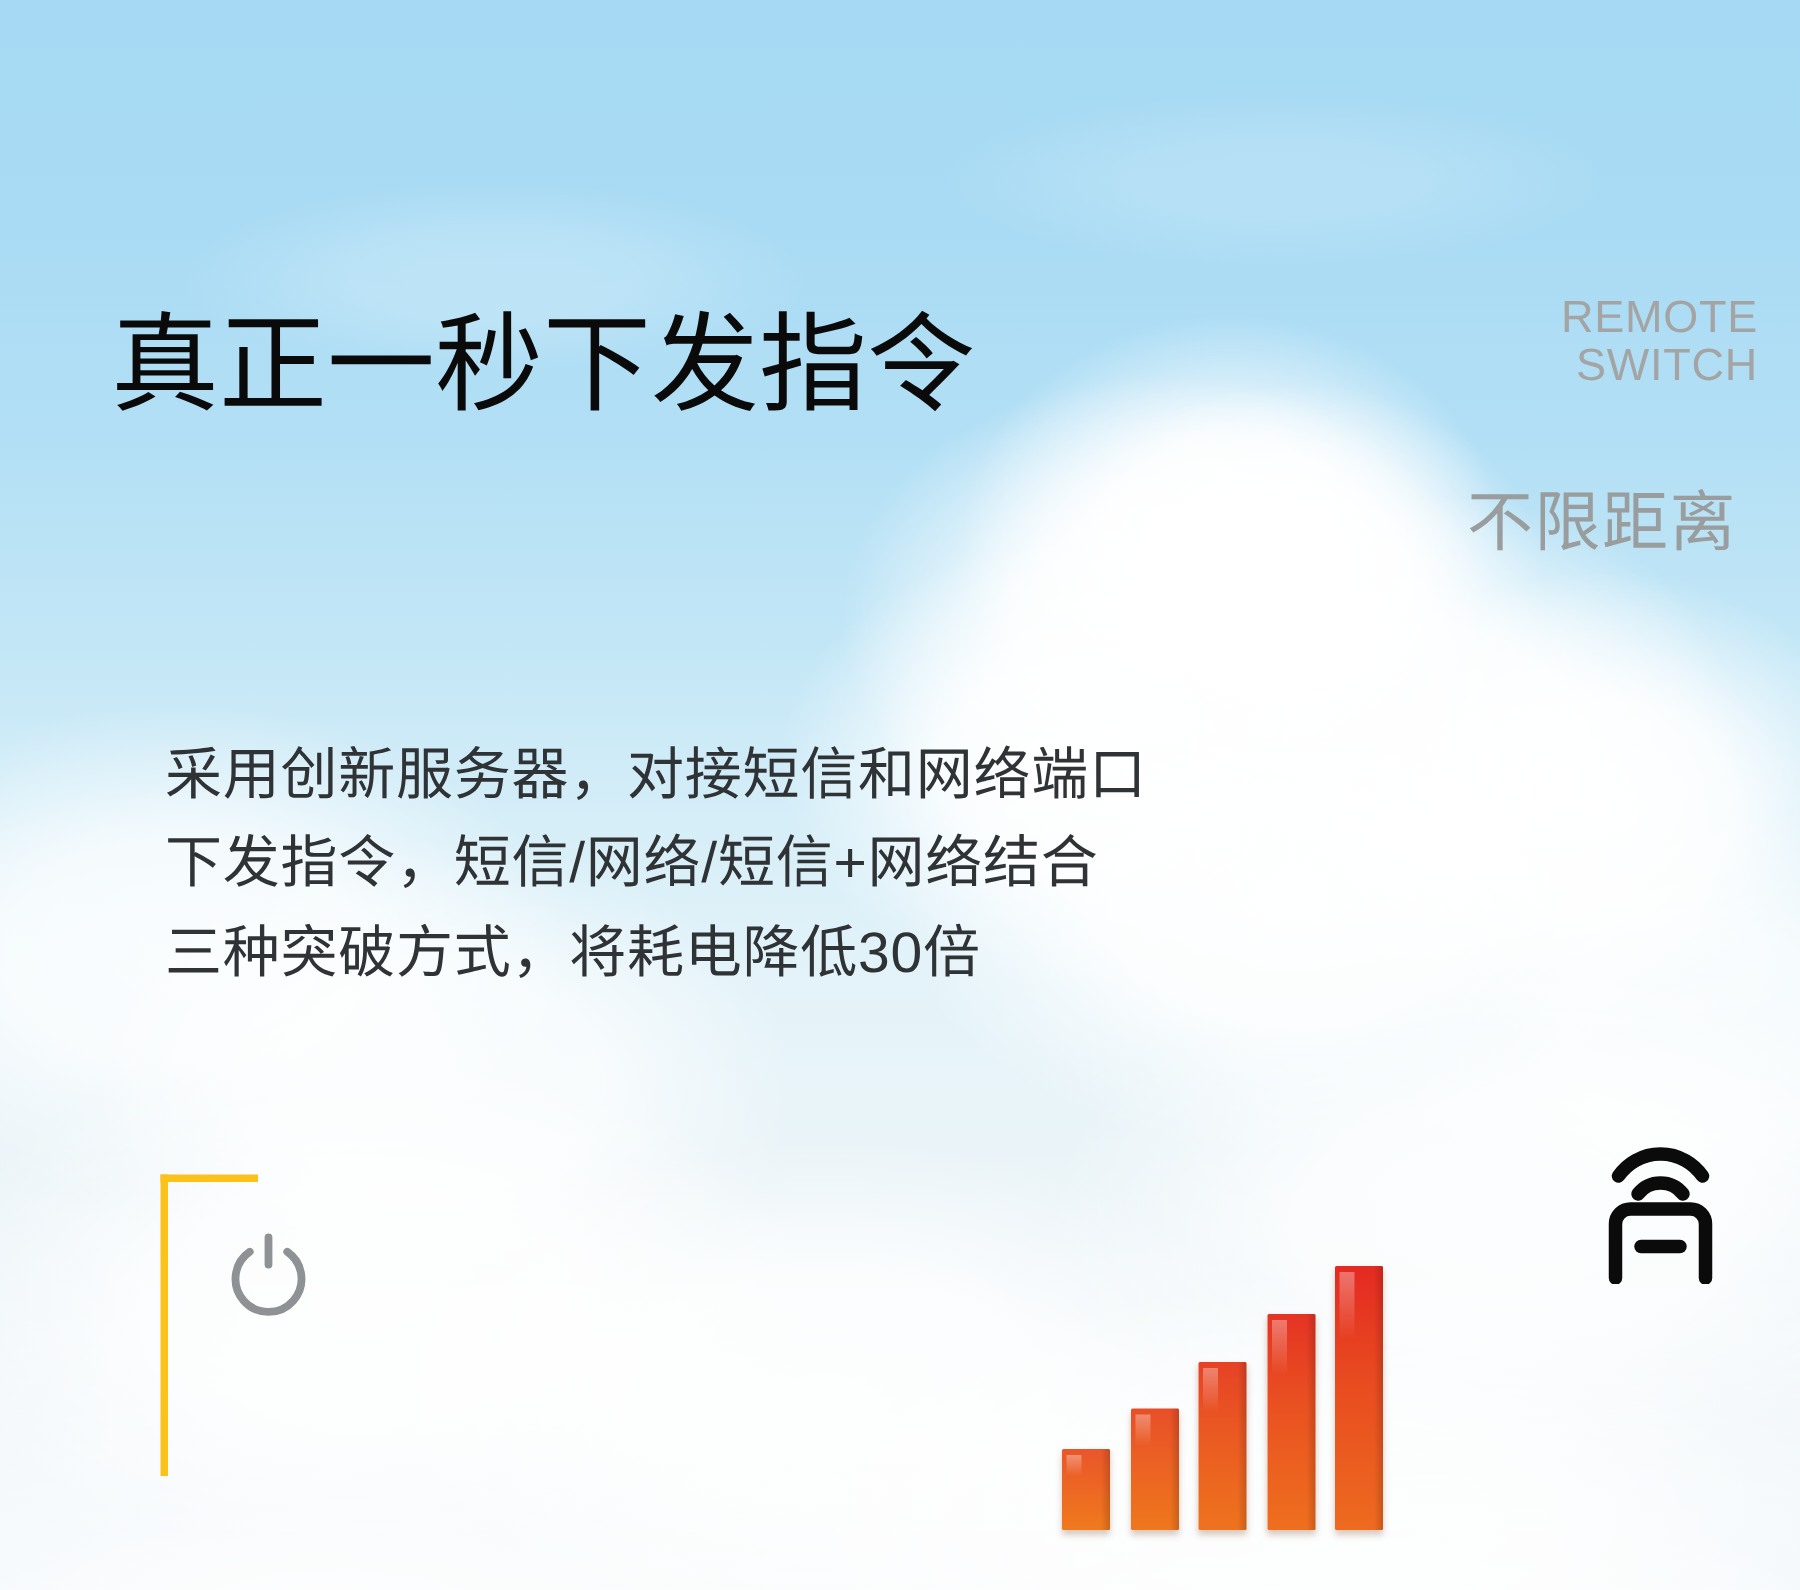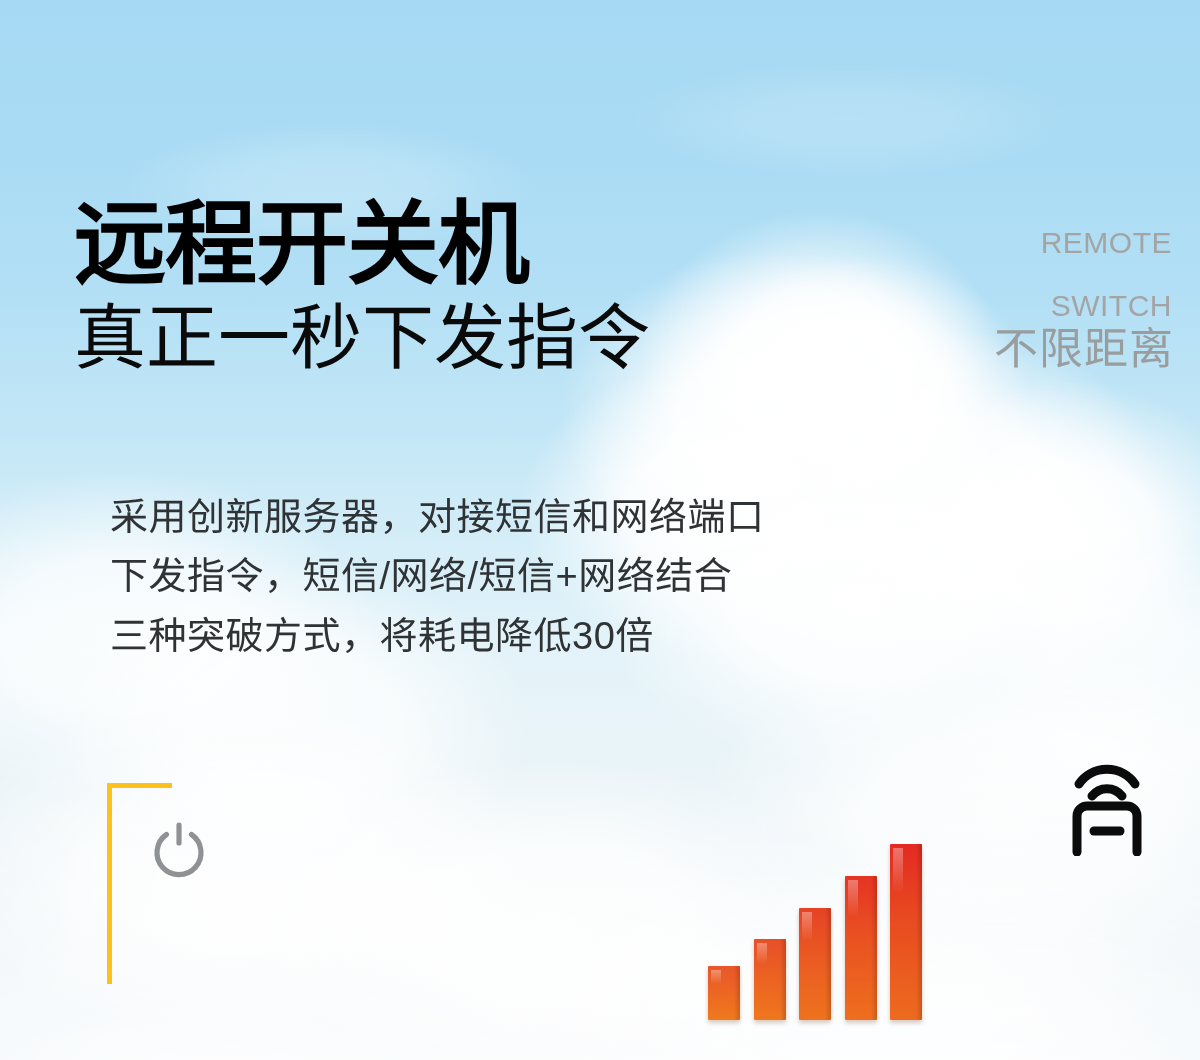--- a/index.html
+++ b/index.html
@@ -127,26 +127,26 @@
     right: 28px;
     top: 196px;
     z-index: 6;
     text-align: right;
     color: #a4a4a4;
     font-size: 30px;
     line-height: 1.08;
     font-weight: 400;
     letter-spacing: 0.5px;
   }
-  .eyebrow span { display: block; white-space: nowrap; margin-top: 31px; }
+  .eyebrow span { display: block; white-space: nowrap; }
 
   
   .side-label {
     position: absolute;
-    right: 26px;
+    right: 42px;
     top: 322px;
     z-index: 6;
     text-align: right;
     color: #9a9d9e;
     font-size: 44px;
     line-height: 1.22;
     font-weight: 400;
     letter-spacing: 1px;
   }
   .side-label span { display: block; white-space: nowrap; }
@@ -240,21 +240,20 @@
   <div class="cloud c-main-f"></div>
   <div class="cloud c-main-g"></div>
 
   <div class="cloud c-right-b"></div>
   <div class="cloud c-right-a"></div>
   <div class="cloud c-right-c"></div>
 
   <div class="bottom-haze"></div>
 
   <div class="headline">
-    <h1 class="headline-1">远程开关机</h1>
     <h2 class="headline-2">真正一秒下发指令</h2>
   </div>
 
   <div class="body-copy">
     <span class="body-line">采用创新服务器，对接短信和网络端口</span>
     <span class="body-line">下发指令，短信/网络/短信+网络结合</span>
     <span class="body-line">三种突破方式，将耗电降低30倍</span>
   </div>
 
   <div class="eyebrow">

